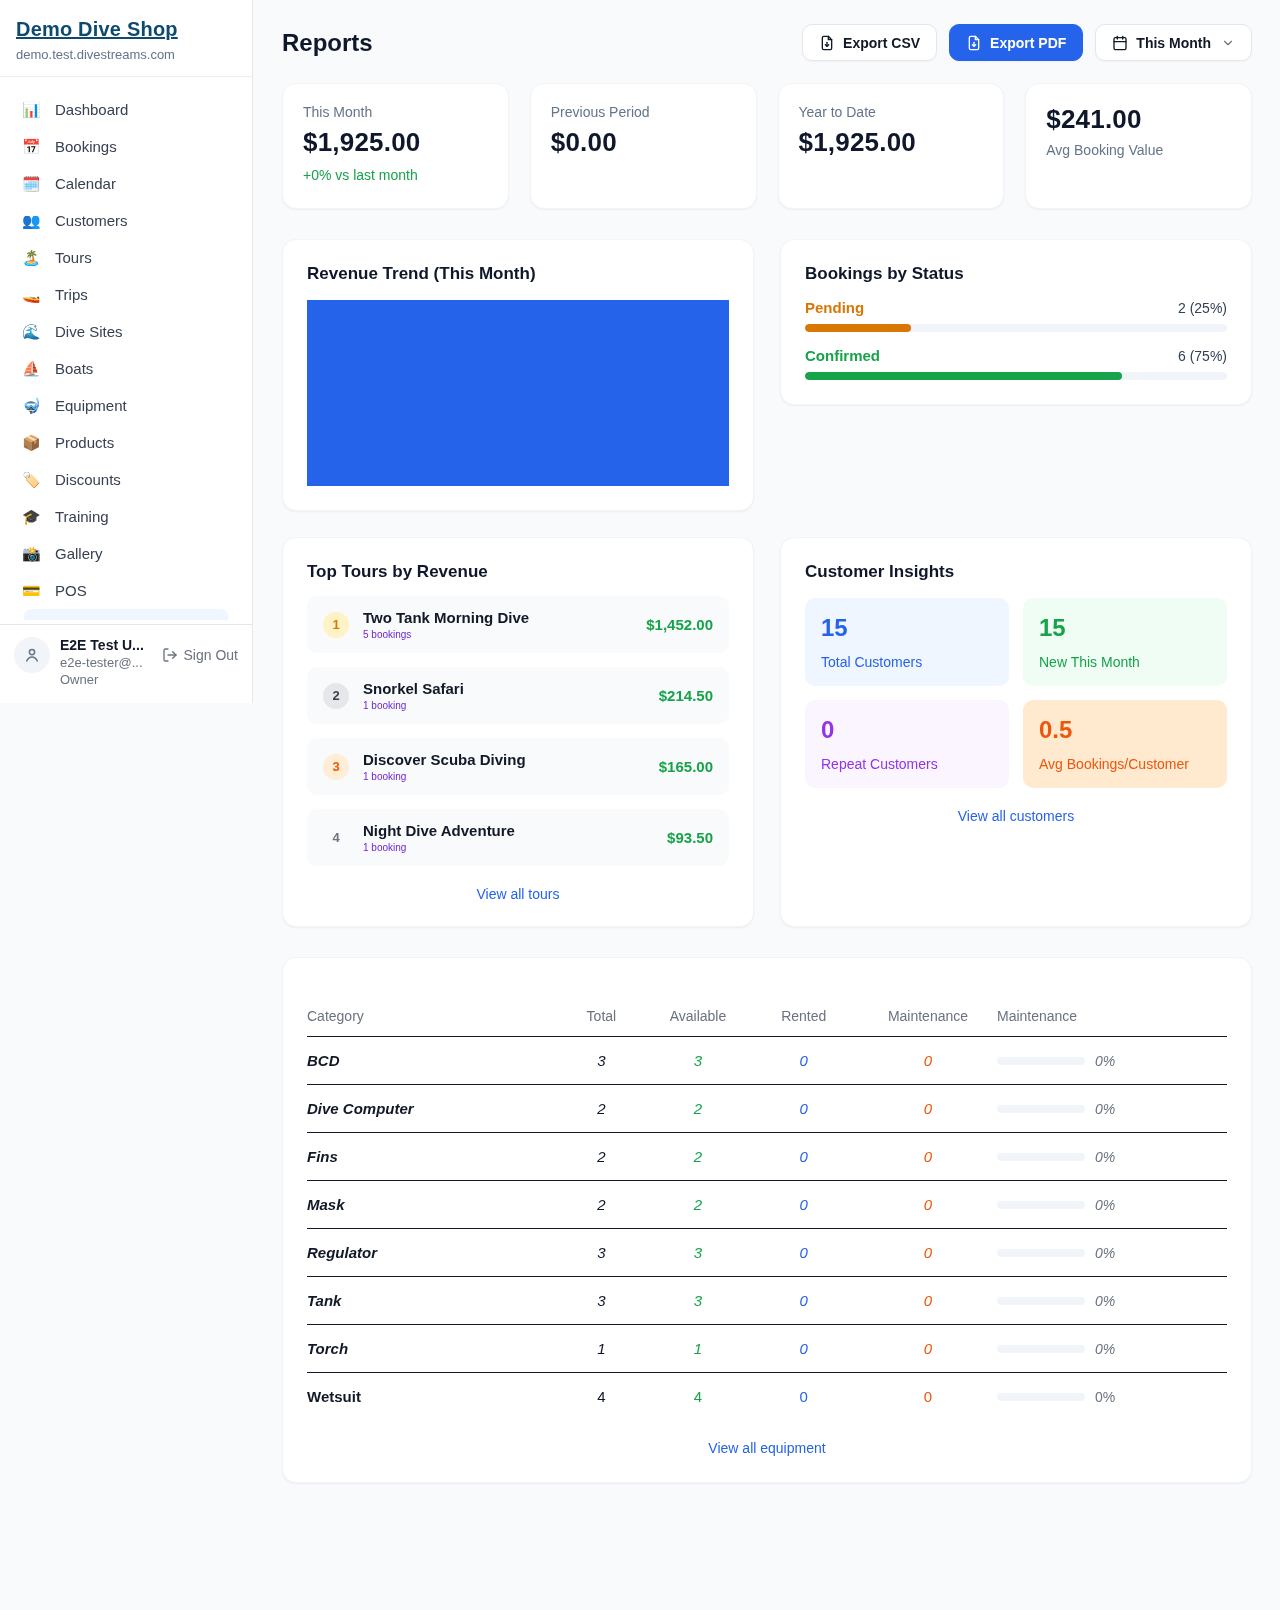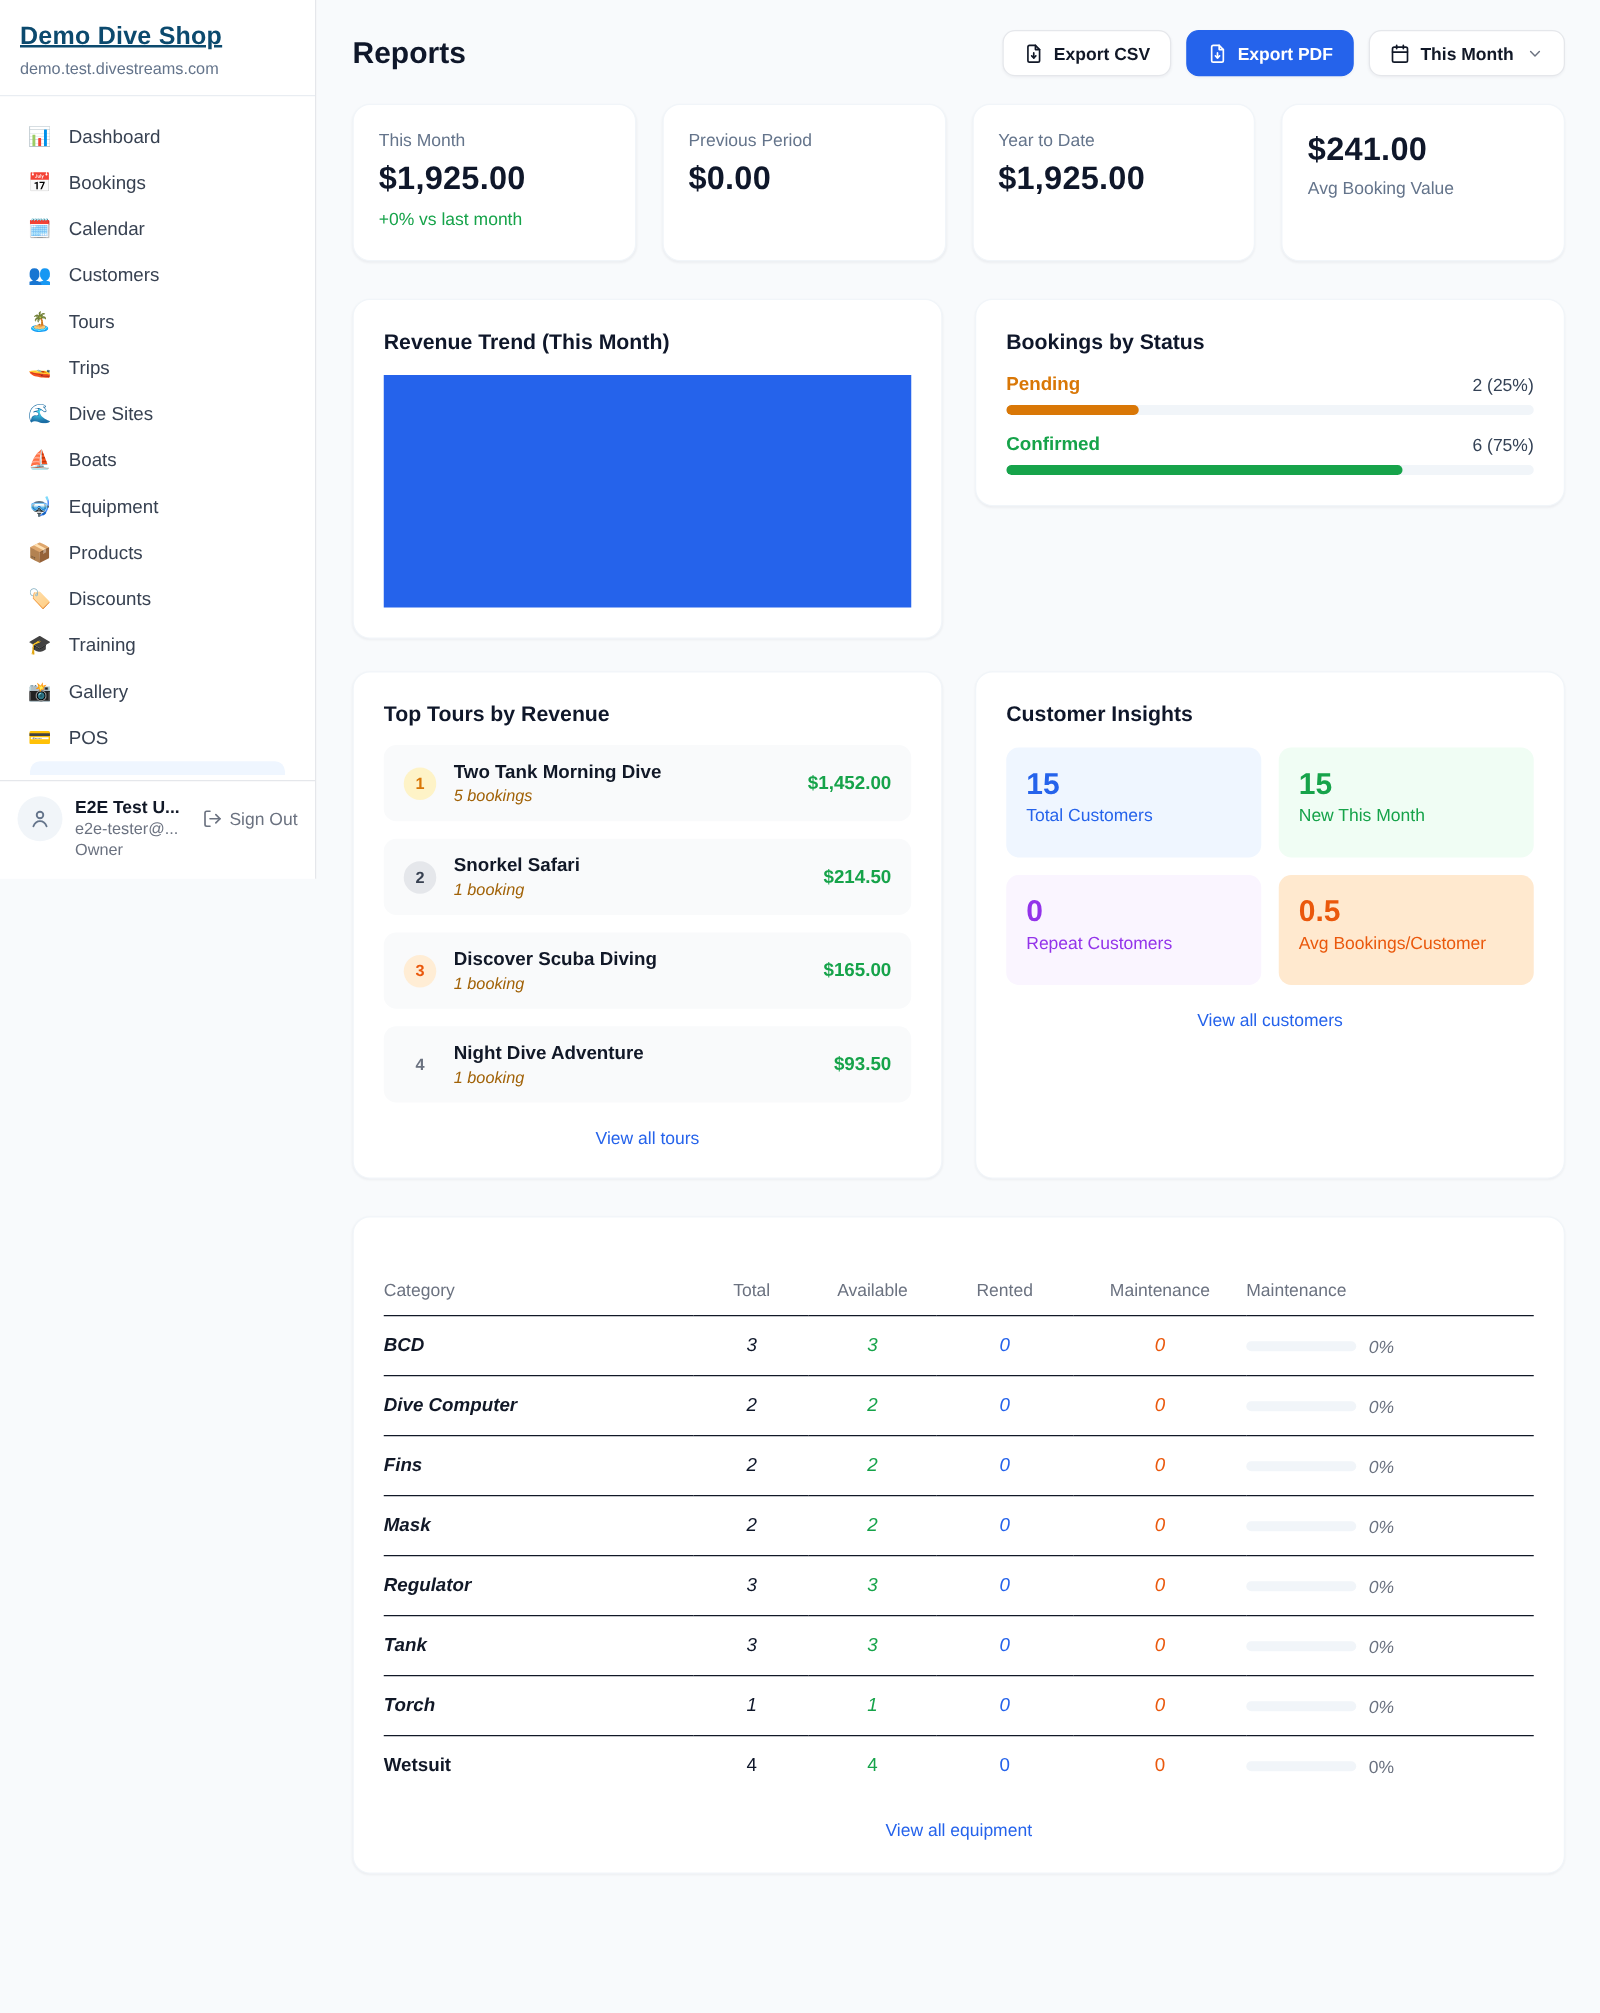--- a/index.html
+++ b/index.html
@@ -89,28 +89,28 @@
   .rank {
     width:26px; height:26px; border-radius:50%; display:flex; align-items:center;
     justify-content:center; font-size:13px; font-weight:bold; flex:0 0 26px;
   }
   .rank-1 { background:#fef3c7; color:#d97706; }
   .rank-2 { background:#e5e7eb; color:#374151; }
   .rank-3 { background:#ffedd5; color:#ea580c; }
   .rank-4 { background:transparent; color:#6b7280; }
   .tour-info { min-width:0; }
   .tour-name { font-size:15px; font-weight:bold; color:#111827; }
-  .tour-sub { font-size:13px; color:#a16207; margin-top:3px;font-style:italic; }
+  .tour-sub { font-size:10px; color:#6d28d9; margin-top:3px; }
   .tour-amount { margin-left:auto; font-size:15px; font-weight:bold; color:#16a34a; white-space:nowrap; }
   .card-link { display:block; text-align:center; color:#2563eb; font-size:14px; margin-top:20px; text-decoration:none; cursor:pointer; }
 
   .tiles { display:grid; grid-template-columns:1fr 1fr; gap:14px; margin-top:16px; }
   .tile { border-radius:10px; padding:16px; min-height:88px; }
   .tile-value { font-size:24px; font-weight:bold; }
-  .tile-label { font-size:14px; margin-top:2px; }
+  .tile-label { font-size:14px; margin-top:12px; }
   .tile-blue   { background:#eff6ff; color:#2563eb; }
   .tile-green  { background:#f0fdf4; color:#16a34a; }
   .tile-purple { background:#faf5ff; color:#9333ea; }
   .tile-orange { background:#ffe9cf; color:#ea580c; }
 
   
   .equip-card { margin-top:30px; padding:24px 24px 26px; }
   table { width:100%; border-collapse:collapse; margin-top:16px; }
   th { text-align:center; font-weight:normal; font-size:14px; color:#6b7280; padding:10px 0 12px; border-bottom:1px solid #111827; }
   th.col-category, th.col-utilization { text-align:left; }

